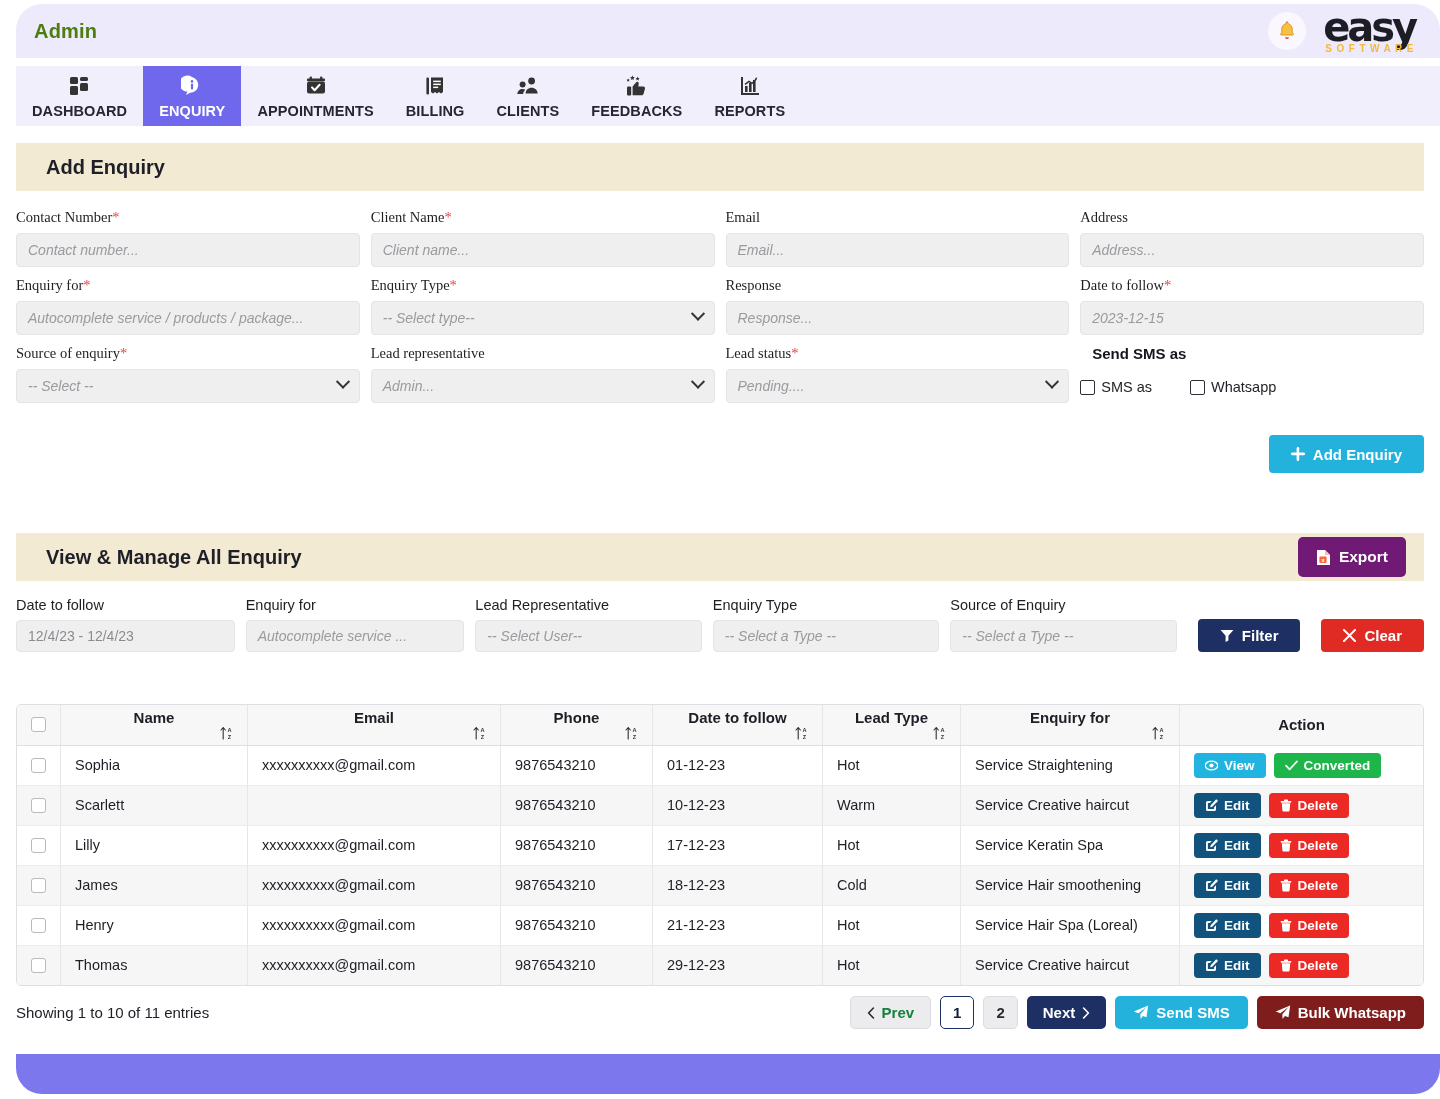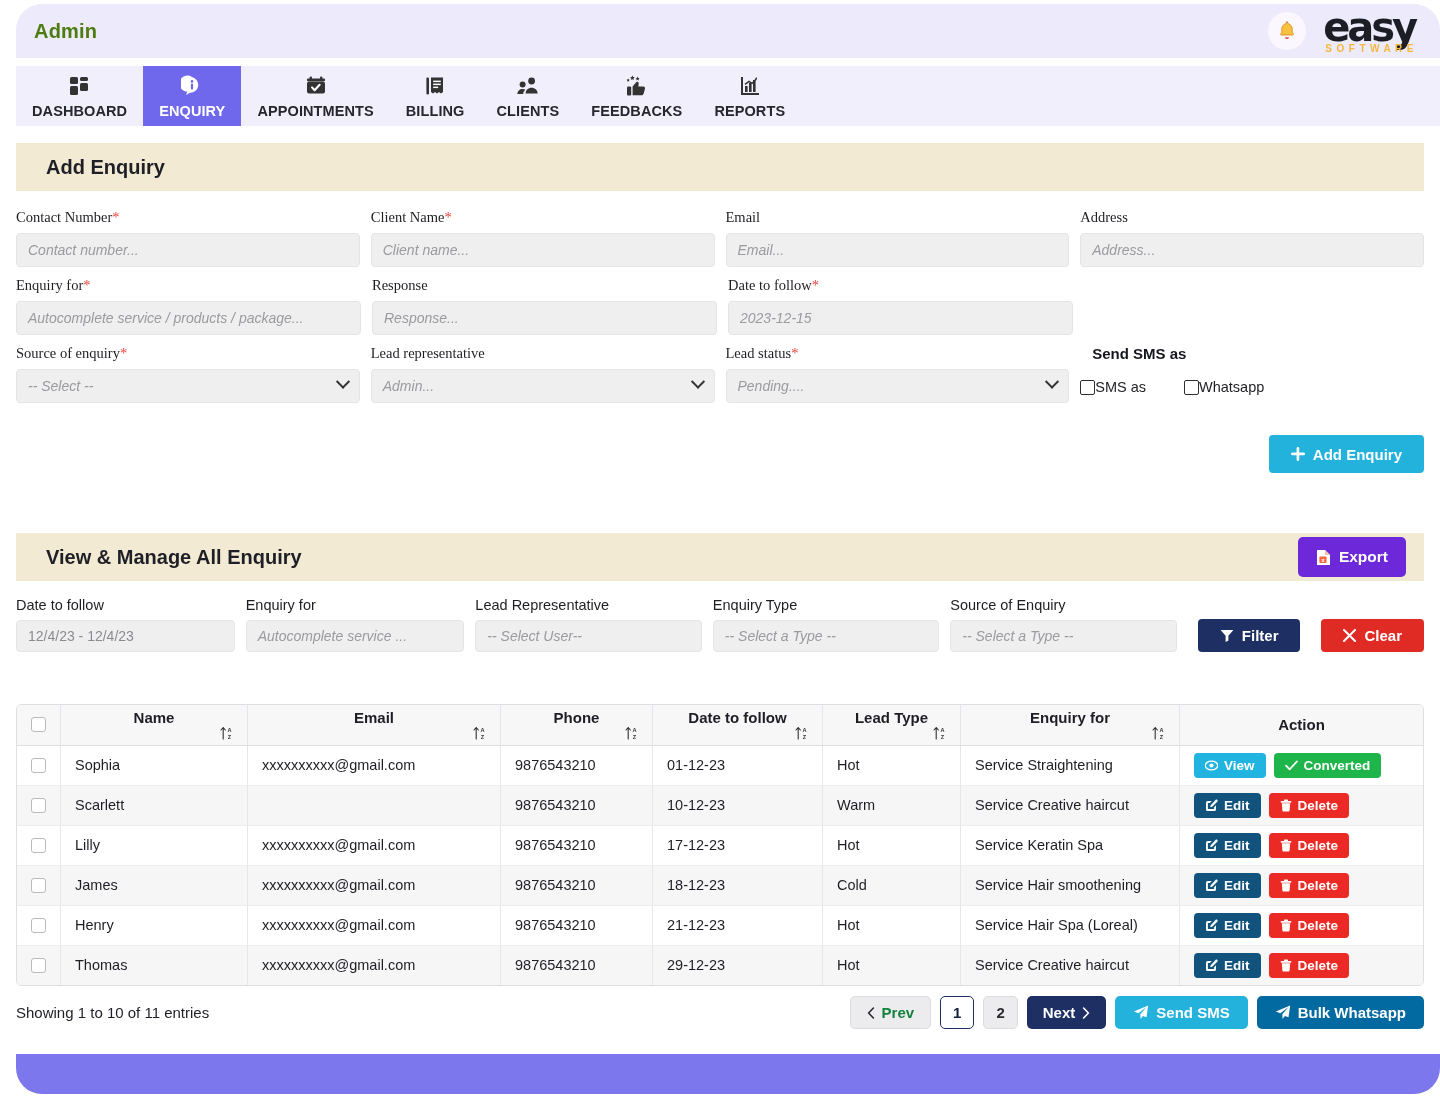--- a/index.html
+++ b/index.html
@@ -97,35 +97,35 @@
   }
   .control.select::after {
     content: ""; margin-left: auto;
     width: 8px; height: 8px;
     border-right: 2px solid #333; border-bottom: 2px solid #333;
     transform: rotate(45deg) translate(-3px,-3px);
   }
   .sms-block { width: 345px; }
   .sms-title { font-size: 15px; font-weight: 700; color: #161620; margin-bottom: 17px; margin-left: 12px; }
   .sms-opts { display: flex; align-items: center; gap: 38px; }
-  .sms-opt { display: flex; align-items: center; gap: 0; }
+  .sms-opt { display: flex; align-items: center; gap: 6px; }
   .cbx {
     width: 15px; height: 15px; border: 1.6px solid #2e2e36; border-radius: 2px;
     background: #fff; display: inline-block;
   }
   .sms-opt span.lbl { font-size: 14.5px; color: #1e1e24; }
 
   .addrow { display: flex; justify-content: flex-end; padding: 22px 0 0 0; }
   .btn {
     display: inline-flex; align-items: center; justify-content: center; gap: 8px;
     border: none; border-radius: 4px; cursor: pointer;
     font-family: "Liberation Sans", sans-serif; font-weight: 700; color: #fff;
   }
   .btn-add { background: #23b2dc; height: 38px; padding: 0 22px; font-size: 15px; }
-  .btn-export { background: #6d28d9; height: 40px; padding: 0 18px; font-size: 15.5px; border-radius: 5px; }
+  .btn-export { background: #701a75; height: 40px; padding: 0 18px; font-size: 15.5px; border-radius: 5px; }
 
   
   .filters {
     display: flex; align-items: flex-end; gap: 11px;
     padding: 16px 0 0 0;
   }
   .filter-field { width: 224px; }
   .filter-field.w2 { width: 232px; }
   .filter-label { font-size: 14.5px; color: #1e1e24; margin-bottom: 7px; display:block; }
   .filter-ctl {
@@ -189,21 +189,21 @@
     height: 33px; min-width: 33px; padding: 0 16px;
     display: inline-flex; align-items: center; justify-content: center; gap: 7px;
     border-radius: 5px; font-size: 15px; font-weight: 700; cursor: pointer;
     font-family: "Liberation Sans", sans-serif;
   }
   .pg-prev { background: #ececee; color: #15803d; border: 1px solid #dcdce0; }
   .pg-num { background: #ececee; color: #2a2a31; border: 1px solid #dcdce0; padding: 0 12px; }
   .pg-num.current { background: #ffffff; border: 1.5px solid #1e2f63; color: #14203f; }
   .pg-next { background: #1e2f63; color: #fff; border: none; }
   .pg-sms { background: #23b2dc; color: #fff; border: none; padding: 0 18px; }
-  .pg-wa { background: #0369a1; color: #fff; border: none; padding: 8px 18px; justify-content: center; }
+  .pg-wa { background: #7f1d1d; color: #fff; border: none; padding: 8px 18px; justify-content: center; }
 
   
   .bottombar {
     position: absolute; left: 16px; bottom: 5px;
     width: 1424px; height: 40px;
     background: #7d77ee;
     border-bottom-left-radius: 26px;
     border-bottom-right-radius: 26px;
   }
   svg { display: block; }
@@ -347,20 +347,24 @@
         <div class="field">
           <label class="field-label">Address</label>
           <div class="control">Address...</div>
         </div>
       </div>
 
       <div class="form-row">
         <div class="field">
           <label class="field-label"><span>Enquiry for</span><span class="req">*</span></label>
           <div class="control">Autocomplete service / products / package...</div>
+        </div>
+        <div class="field">
+          <label class="field-label"><span>Enquiry Type</span><span class="req">*</span></label>
+          <div class="control select">-- Select type--</div>
         </div>
         <div class="field">
           <label class="field-label">Response</label>
           <div class="control">Response...</div>
         </div>
         <div class="field">
           <label class="field-label"><span>Date to follow</span><span class="req">*</span></label>
           <div class="control">2023-12-15</div>
         </div>
       </div>

